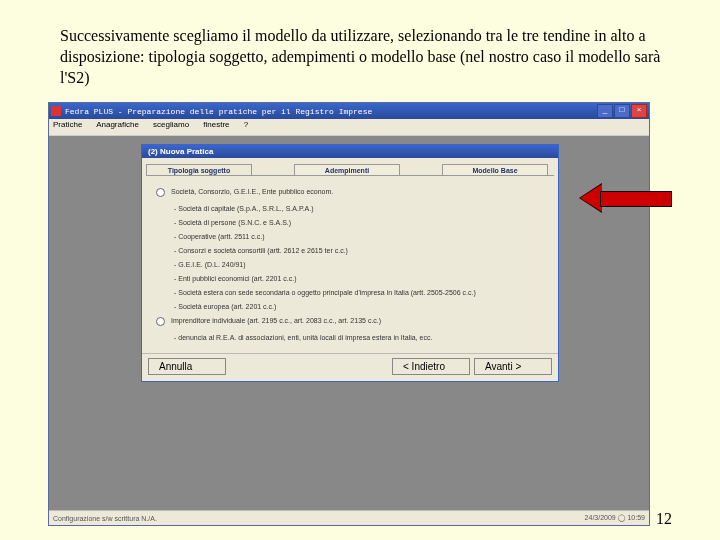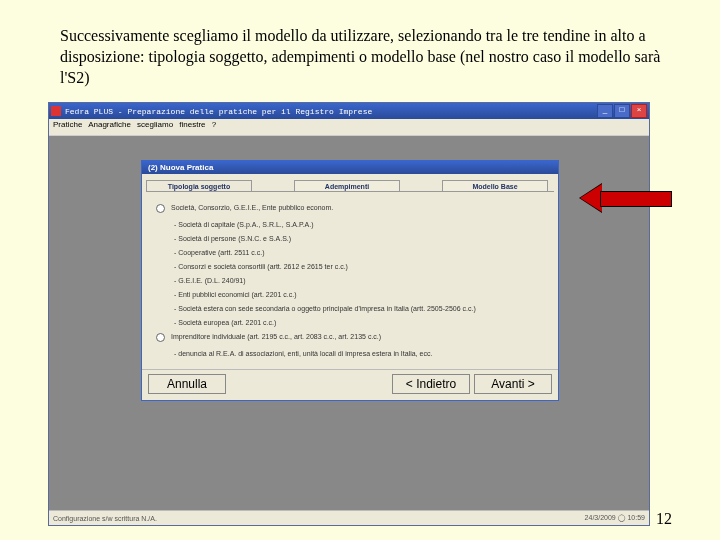--- a/index.html
+++ b/index.html
@@ -53,30 +53,30 @@
     line-height: 10px;
   }
   .winbtn.close { background: #d44; border-color: #a22; }
   .menubar {
     background: #ece9d8;
     height: 14px;
     font-size: 8px;
     padding: 1px 4px;
     border-bottom: 1px solid #ccc;
   }
-  .menubar span { margin-right: 4px; }
+  .menubar span { margin-right: 12px; }
   .mdi {
     background: #888;
     height: 374px;
     position: relative;
   }
   .dialog {
     position: absolute;
     left: 92px;
-    top: 24px;
+    top: 8px;
     width: 416px;
     background: #ece9d8;
     border: 1px solid #3a66cc;
   }
   .dlg-title {
     background: linear-gradient(#3a66cc, #2a4a99);
     color: #fff;
     font-size: 8px;
     font-weight: bold;
     padding: 2px 6px;
@@ -115,26 +115,26 @@
   .subitem { margin: 0 0 7px 18px; }
   .hint { margin: 6px 0 4px 18px; }
   .btnrow {
     display: flex;
     padding: 4px 6px 6px 6px;
     border-top: 1px solid #bbb;
     gap: 4px;
   }
   .btnrow .spacer { flex: 1; }
   .btn {
-    font-size: 12px;
+    font-size: 10px;
     background: #ece9d8;
     border: 1px solid #888;
     padding: 2px 10px;
     min-width: 56px;
-    text-align: center;
+    text-align: left;
   }
   .statusbar {
     background: #ece9d8;
     height: 14px;
     border-top: 1px solid #bbb;
     font-size: 7px;
     color: #555;
     display: flex;
     align-items: center;
     padding: 0 4px;

